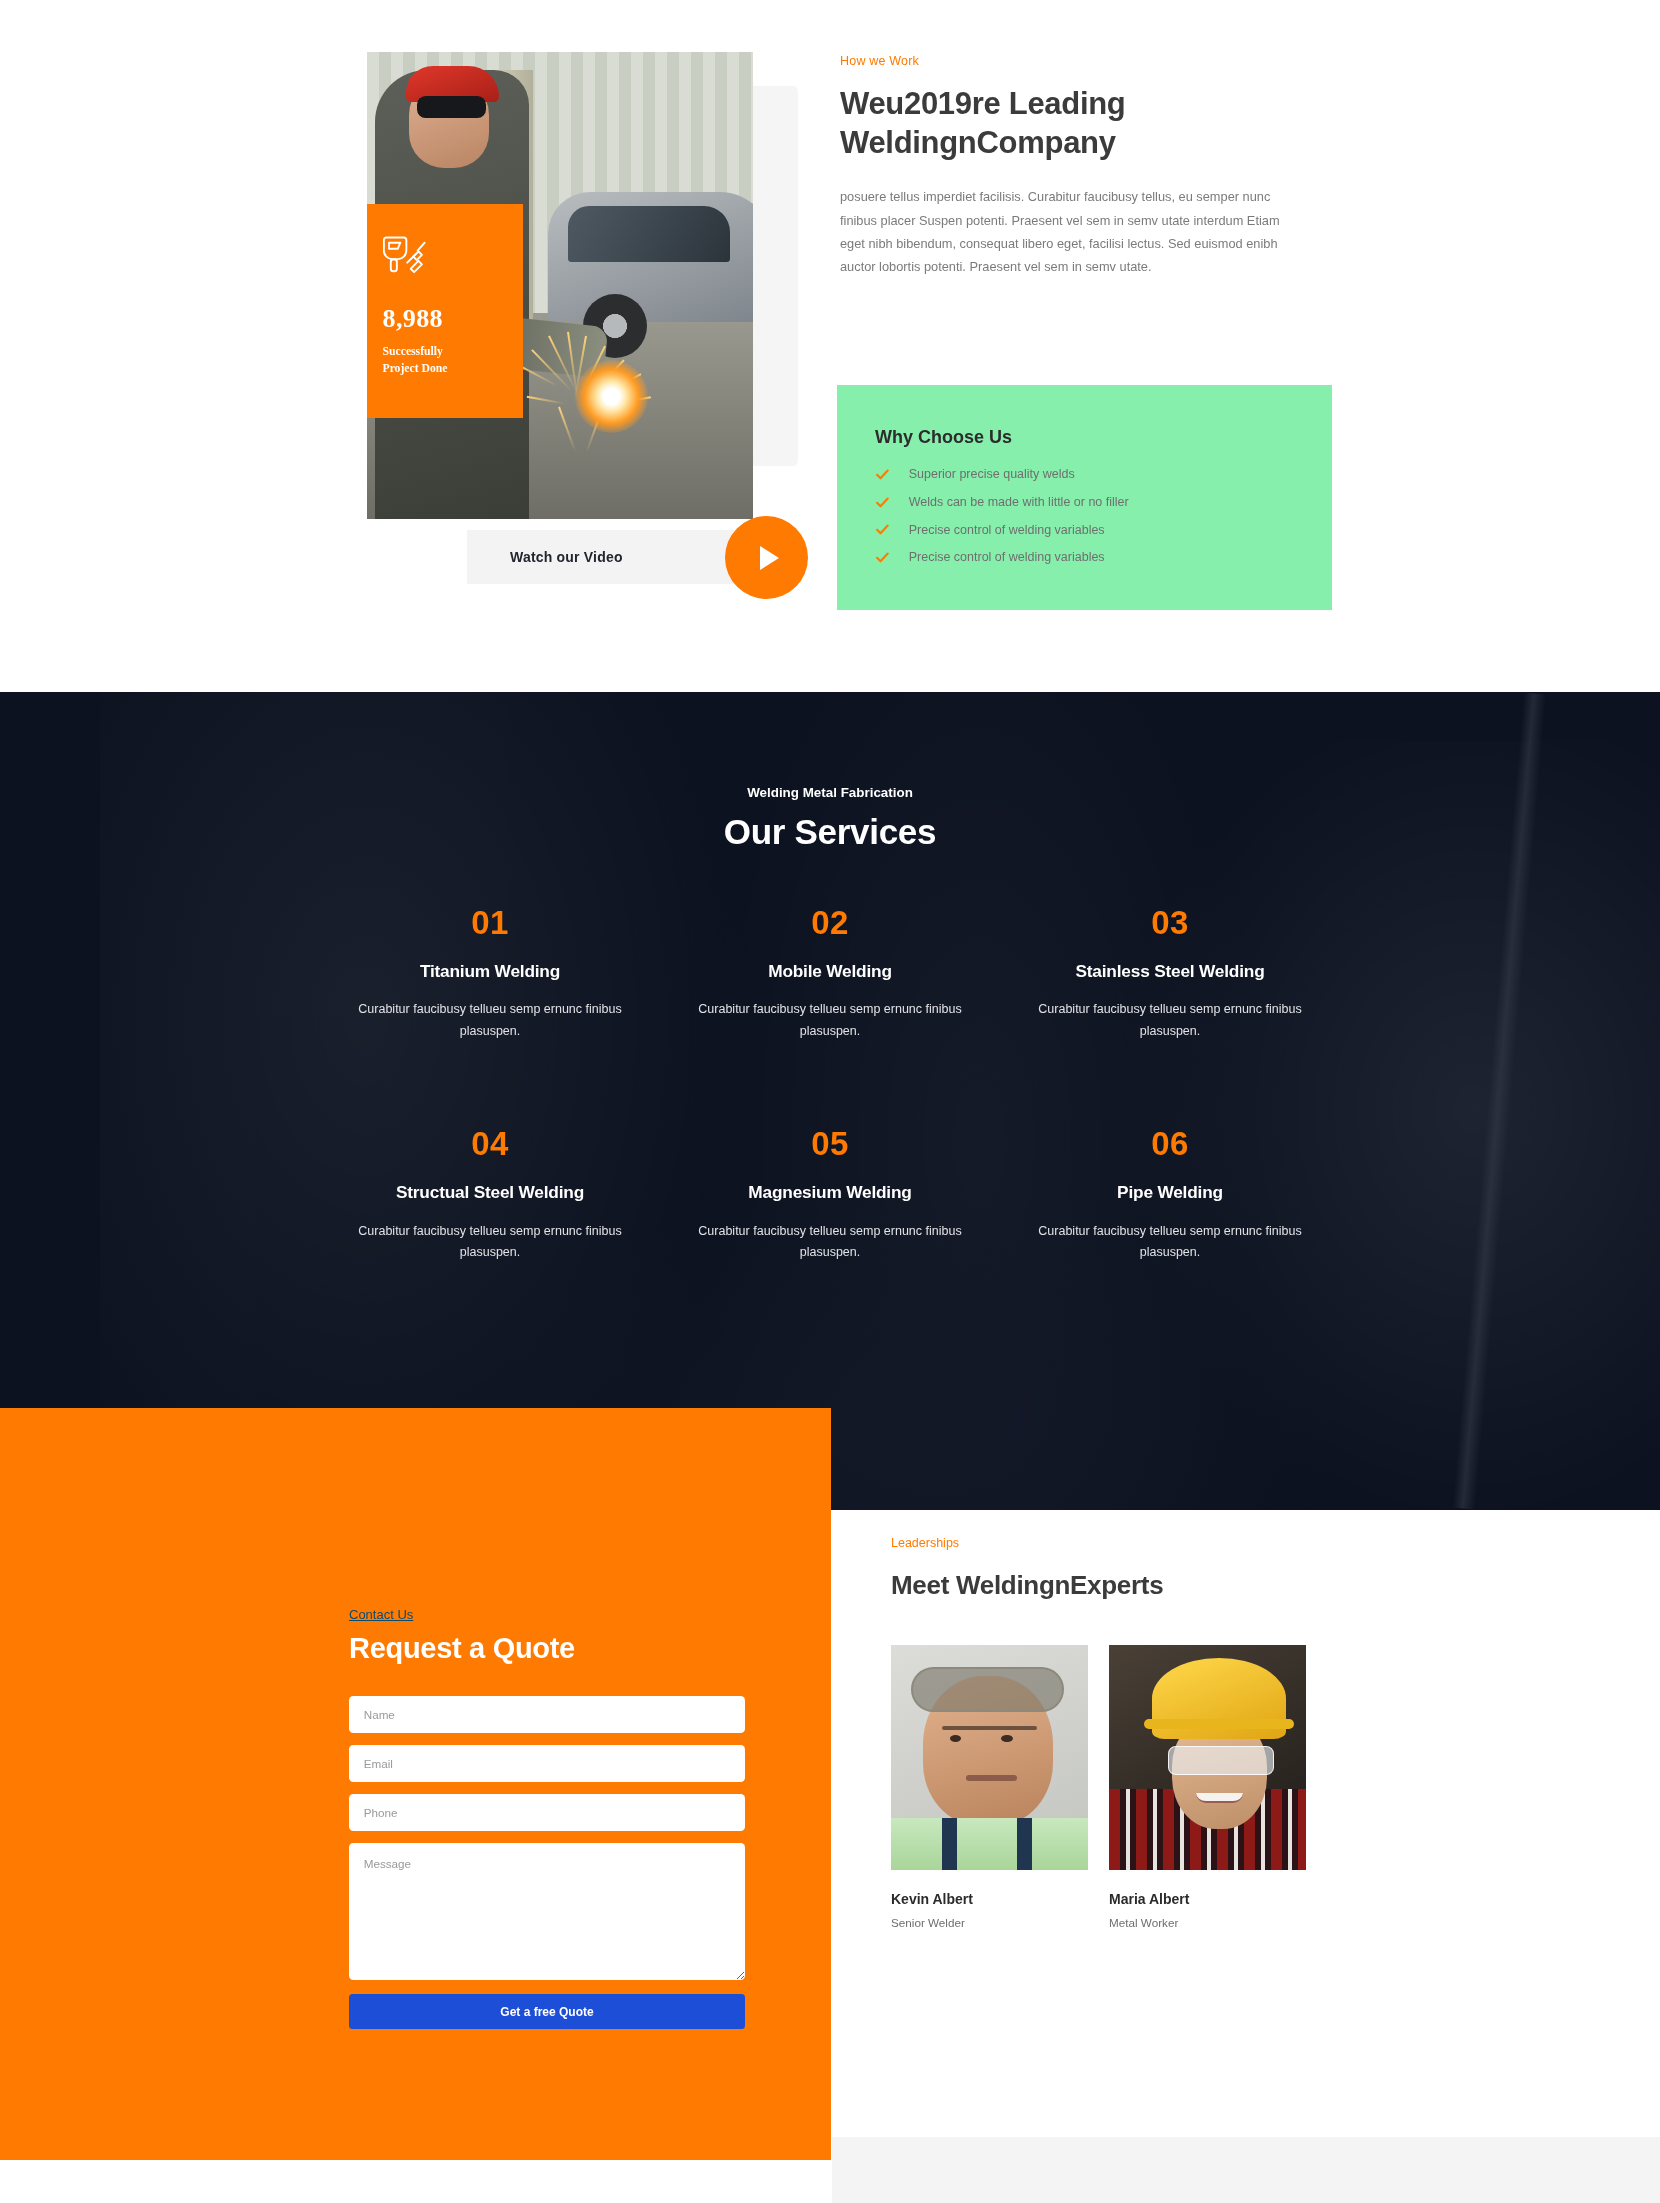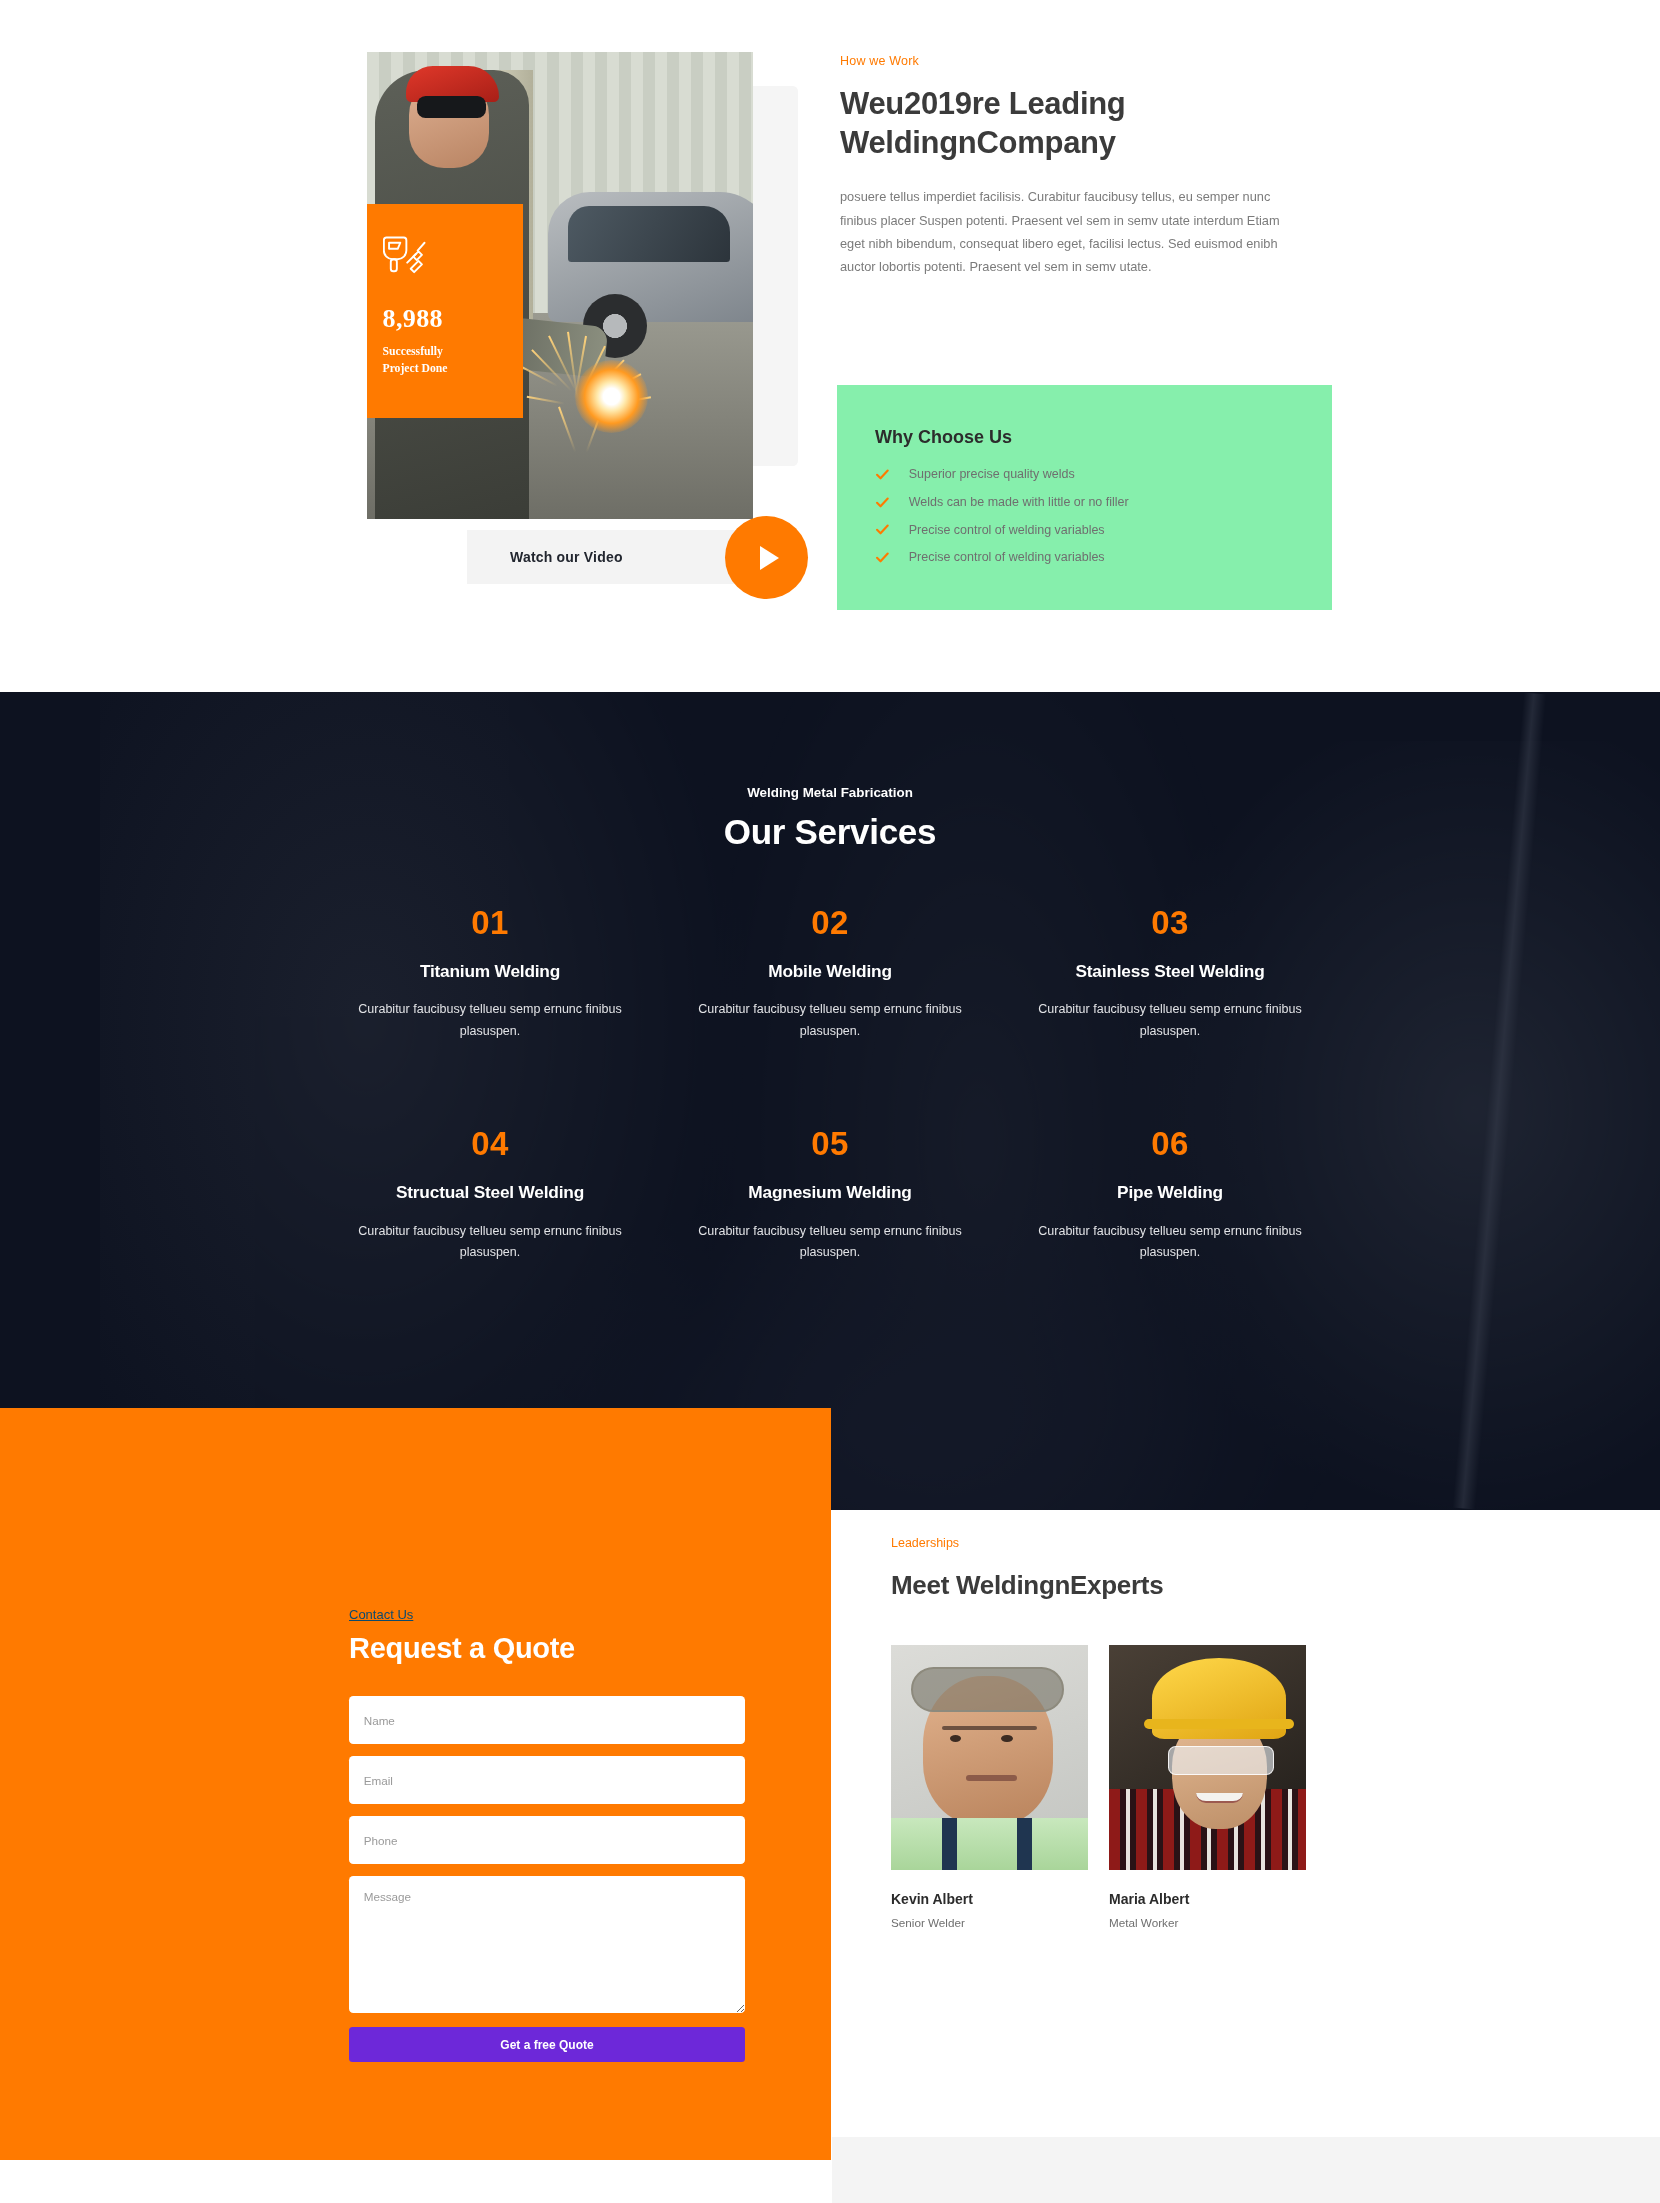--- a/index.html
+++ b/index.html
@@ -216,31 +216,31 @@
     background:#ff7a00;
   }
   .quote-inner{ position:absolute; left:349px; top:199px; width:396px; }
   .q-eyebrow{ font-size:13px; color:#0c4a6e;text-decoration:underline; }
   .q-title{
     font-size:29px; font-weight:bold; color:#ffffff; margin-top:10.4px;
     letter-spacing:-0.3px;
   }
   .q-form{ margin-top:31px; width:396px; }
   .q-field{
-    width:396px; height:48px; border:none; border-radius:4.3px;
+    width:396px; height:37px; border:none; border-radius:4.3px;
     background:#ffffff; padding:0 14.7px; font-size:11.7px; color:#333;
     font-family:"Liberation Sans", sans-serif; display:block; margin-bottom:12px;
   }
   .q-field::placeholder{ color:#9a9a9a; }
   textarea.q-field{
     height:137px; padding-top:12px; resize:vertical; line-height:1.5;
   }
   .q-submit{
     width:396px; height:35px; border:none; border-radius:3.5px;
-    background:#6d28d9; color:#ffffff; font-size:12px; font-weight:bold;
+    background:#1d4ed8; color:#ffffff; font-size:12px; font-weight:bold;
     font-family:"Liberation Sans", sans-serif; cursor:pointer; margin-top:1.7px;
   }
 
   .team-block{ position:absolute; left:891px; top:26px; width:484px; }
   .t-eyebrow{ font-size:12.5px; color:#ff7a00; }
   .t-title{
     font-size:26px; font-weight:bold; color:#3b3b3b; line-height:1.3;
     margin-top:19px; letter-spacing:-0.3px; max-width:285px;
   }
   .t-cards{ display:flex; gap:21px; margin-top:42px; }

